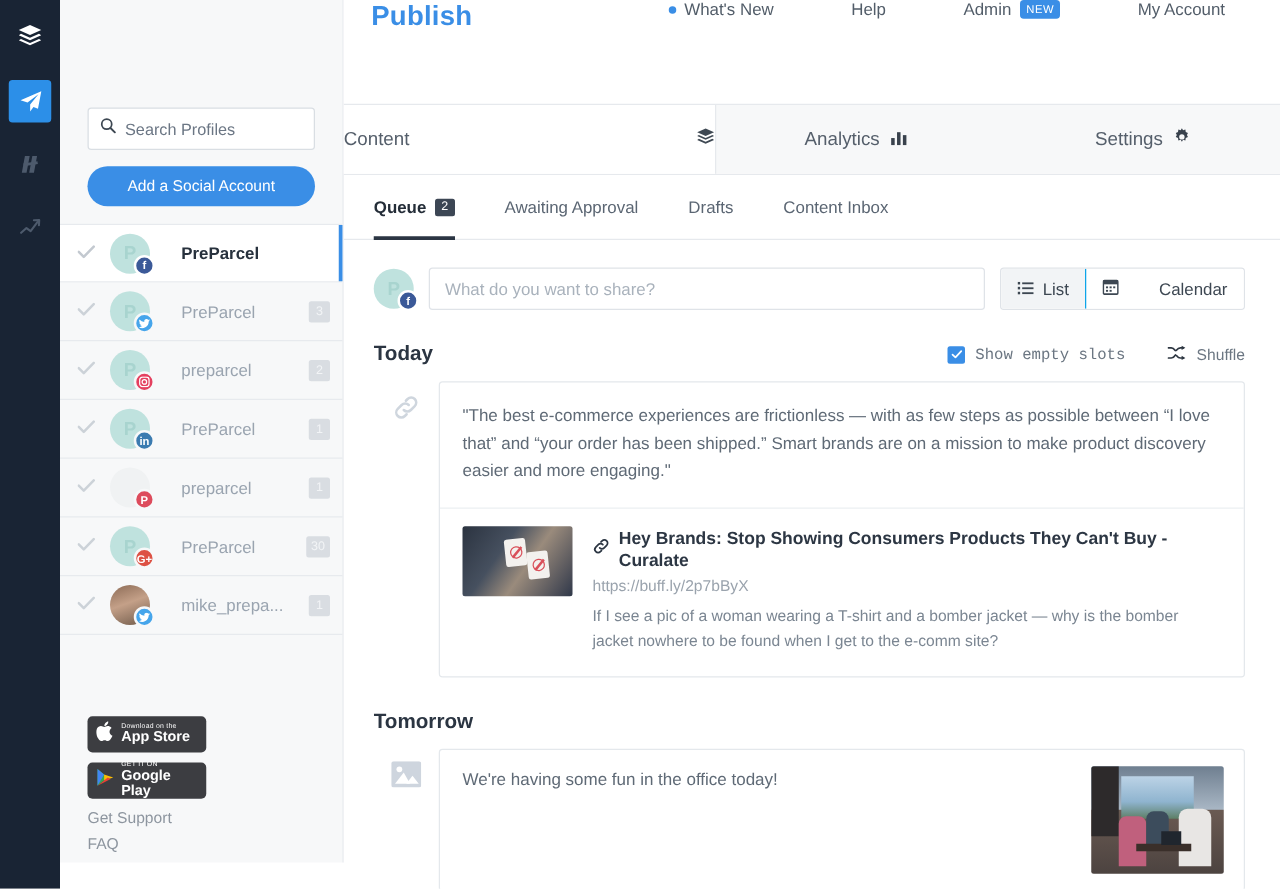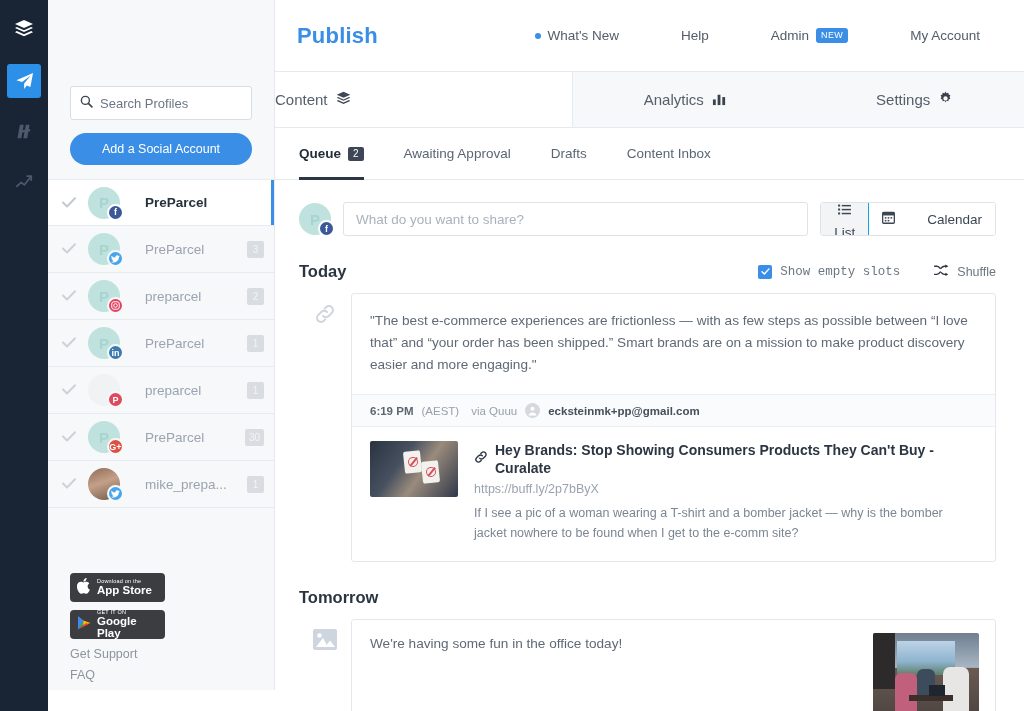--- a/index.html
+++ b/index.html
@@ -139,22 +139,22 @@
   .store-badge .txt { line-height: 1.05; color: #fff; }
   .store-badge .txt .small { font-size: 5.5px; letter-spacing: .2px; display: block; }
   .store-badge .txt .big { font-size: 11.5px; font-weight: bold; display: block; }
   .sb-link { display: block; font-size: 12.5px; color: #8d959f; margin-top: 7px; text-decoration: none; }
 
   
   .main { flex: 1 1 auto; height: 711px; position: relative; background: #fff; }
 
   
   .topbar {
-    height: 72px; background: #fff;
-    display: flex; align-items: center;
+    height: 84px; background: #fff;
+    display: flex; align-items: flex-start;
     border-bottom: 1px solid #e6e9ed;
     padding-left: 22px;
     position: relative;
     gap: 17px;
   }
   .brand { font-size: 22px; color: #3a8ee6; font-weight: bold; letter-spacing: .2px; }
   .topnav { margin-left: auto; display: flex; align-items: center; padding-right: 44px; }
   .topnav a {
     display: flex; align-items: center;
     font-size: 13.5px; color: #525d69; text-decoration: none;
@@ -164,21 +164,21 @@
   .dot-new { width: 6px; height: 6px; border-radius: 50%; background: #3a8ee6; margin-right: 6px; }
   .pill-new {
     margin-left: 7px; background: #3a8ee6; color: #fff;
     font-size: 9px; font-weight: normal; letter-spacing: .4px;
     border-radius: 3px; padding: 2px 5px 3px 5px;
   }
 
   
   .sectiontabs { height: 56px; display: flex; align-items: stretch; border-bottom: 1px solid #e6e9ed; }
   .stab {
-    display: flex; align-items: center; justify-content: flex-start;
+    display: flex; align-items: center; justify-content: space-between;
     font-size: 15px; color: #555f6b;
     cursor: pointer;
     gap: 8px;
   }
   .stab.content { width: 297px; background: #fff; }
   .stab.rest { flex: 1 1 auto; background: #f7f8f9; border-left: 1px solid #e6e9ed; display: flex; align-items: center; justify-content: space-around; }
   .stab-item { display: flex; align-items: center; gap: 8px; cursor: pointer; }
 
   
   .subtabs { height: 52px; display: flex; align-items: center; padding-left: 24px; border-bottom: 1px solid #e6e9ed; gap: 40px; }
@@ -202,21 +202,21 @@
   }
   .comp-input::placeholder { color: #a9b2bc; }
   .viewtoggle { display: flex; flex: 0 0 auto; border: 1px solid #dfe3e8; border-radius: 3px; overflow: hidden; }
   .vt-btn {
     display: flex; align-items: center; gap: 7px;
     height: 32px; padding: 0 13px;
     font-size: 13.5px; color: #3d4752;
     background: #fff; border: none; cursor: pointer;
     font-family: "Liberation Sans", sans-serif;
   }
-  .vt-btn.active { background: #f2f4f6; flex-direction: column; }
+  .vt-btn.active { background: #f2f4f6; }
   .vt-btn + .vt-btn { border-left: 1px solid #0ea5e9; gap: 32px; }
 
   .day-head { display: flex; align-items: center; margin-top: 26px; }
   .day-title { font-size: 16.5px; font-weight: bold; color: #2b3542; }
   .day-tools { margin-left: auto; display: flex; align-items: center; gap: 34px; }
   .chkwrap { display: flex; align-items: center; gap: 8px; font-size: 12.5px; color: #6b7682; cursor: pointer; font-family: Liberation Mono, monospace; }
   .chk {
     width: 14px; height: 14px; border-radius: 2px; background: #3a8ee6;
     display: flex; align-items: center; justify-content: center;
   }
@@ -614,32 +614,20 @@
 
       <div class="post-row">
         <span class="post-typeicon">
           <svg width="22" height="22" viewBox="0 0 22 22">
             <path d="M9 13a4 4 0 0 0 5.7 0l3.1-3.1a4 4 0 1 0-5.7-5.7l-1.4 1.4" fill="none" stroke="#cfd6de" stroke-width="2" stroke-linecap="round"></path>
             <path d="M13 9a4 4 0 0 0-5.7 0L4.2 12.1a4 4 0 1 0 5.7 5.7l1.4-1.4" fill="none" stroke="#cfd6de" stroke-width="2" stroke-linecap="round"></path>
           </svg>
         </span>
         <div class="post-card">
           <div class="post-text">"The best e-commerce experiences are frictionless — with as few steps as possible between “I love that” and “your order has been shipped.” Smart brands are on a mission to make product discovery easier and more engaging."</div>
-          <div class="post-meta">
-            <span class="time">6:19 PM</span>
-            <span>(AEST)</span>
-            <span style="margin-left:4px;">via Quuu</span>
-            <span class="meta-avatar">
-              <svg width="11" height="11" viewBox="0 0 12 12">
-                  <circle cx="6" cy="4.2" r="2.2" fill="#fff"></circle>
-                  <path d="M1.6 11.5a4.6 4.6 0 0 1 8.8 0z" fill="#fff"></path>
-                </svg>
-            </span>
-            <span class="author">ecksteinmk+pp@gmail.com</span>
-          </div>
           <div class="link-card">
             <span class="link-thumb">
               <span class="card1">
                   <span class="nosym"></span>
                 </span>
               <span class="card2">
                   <span class="nosym"></span>
                 </span>
             </span>
             <span class="link-body">

